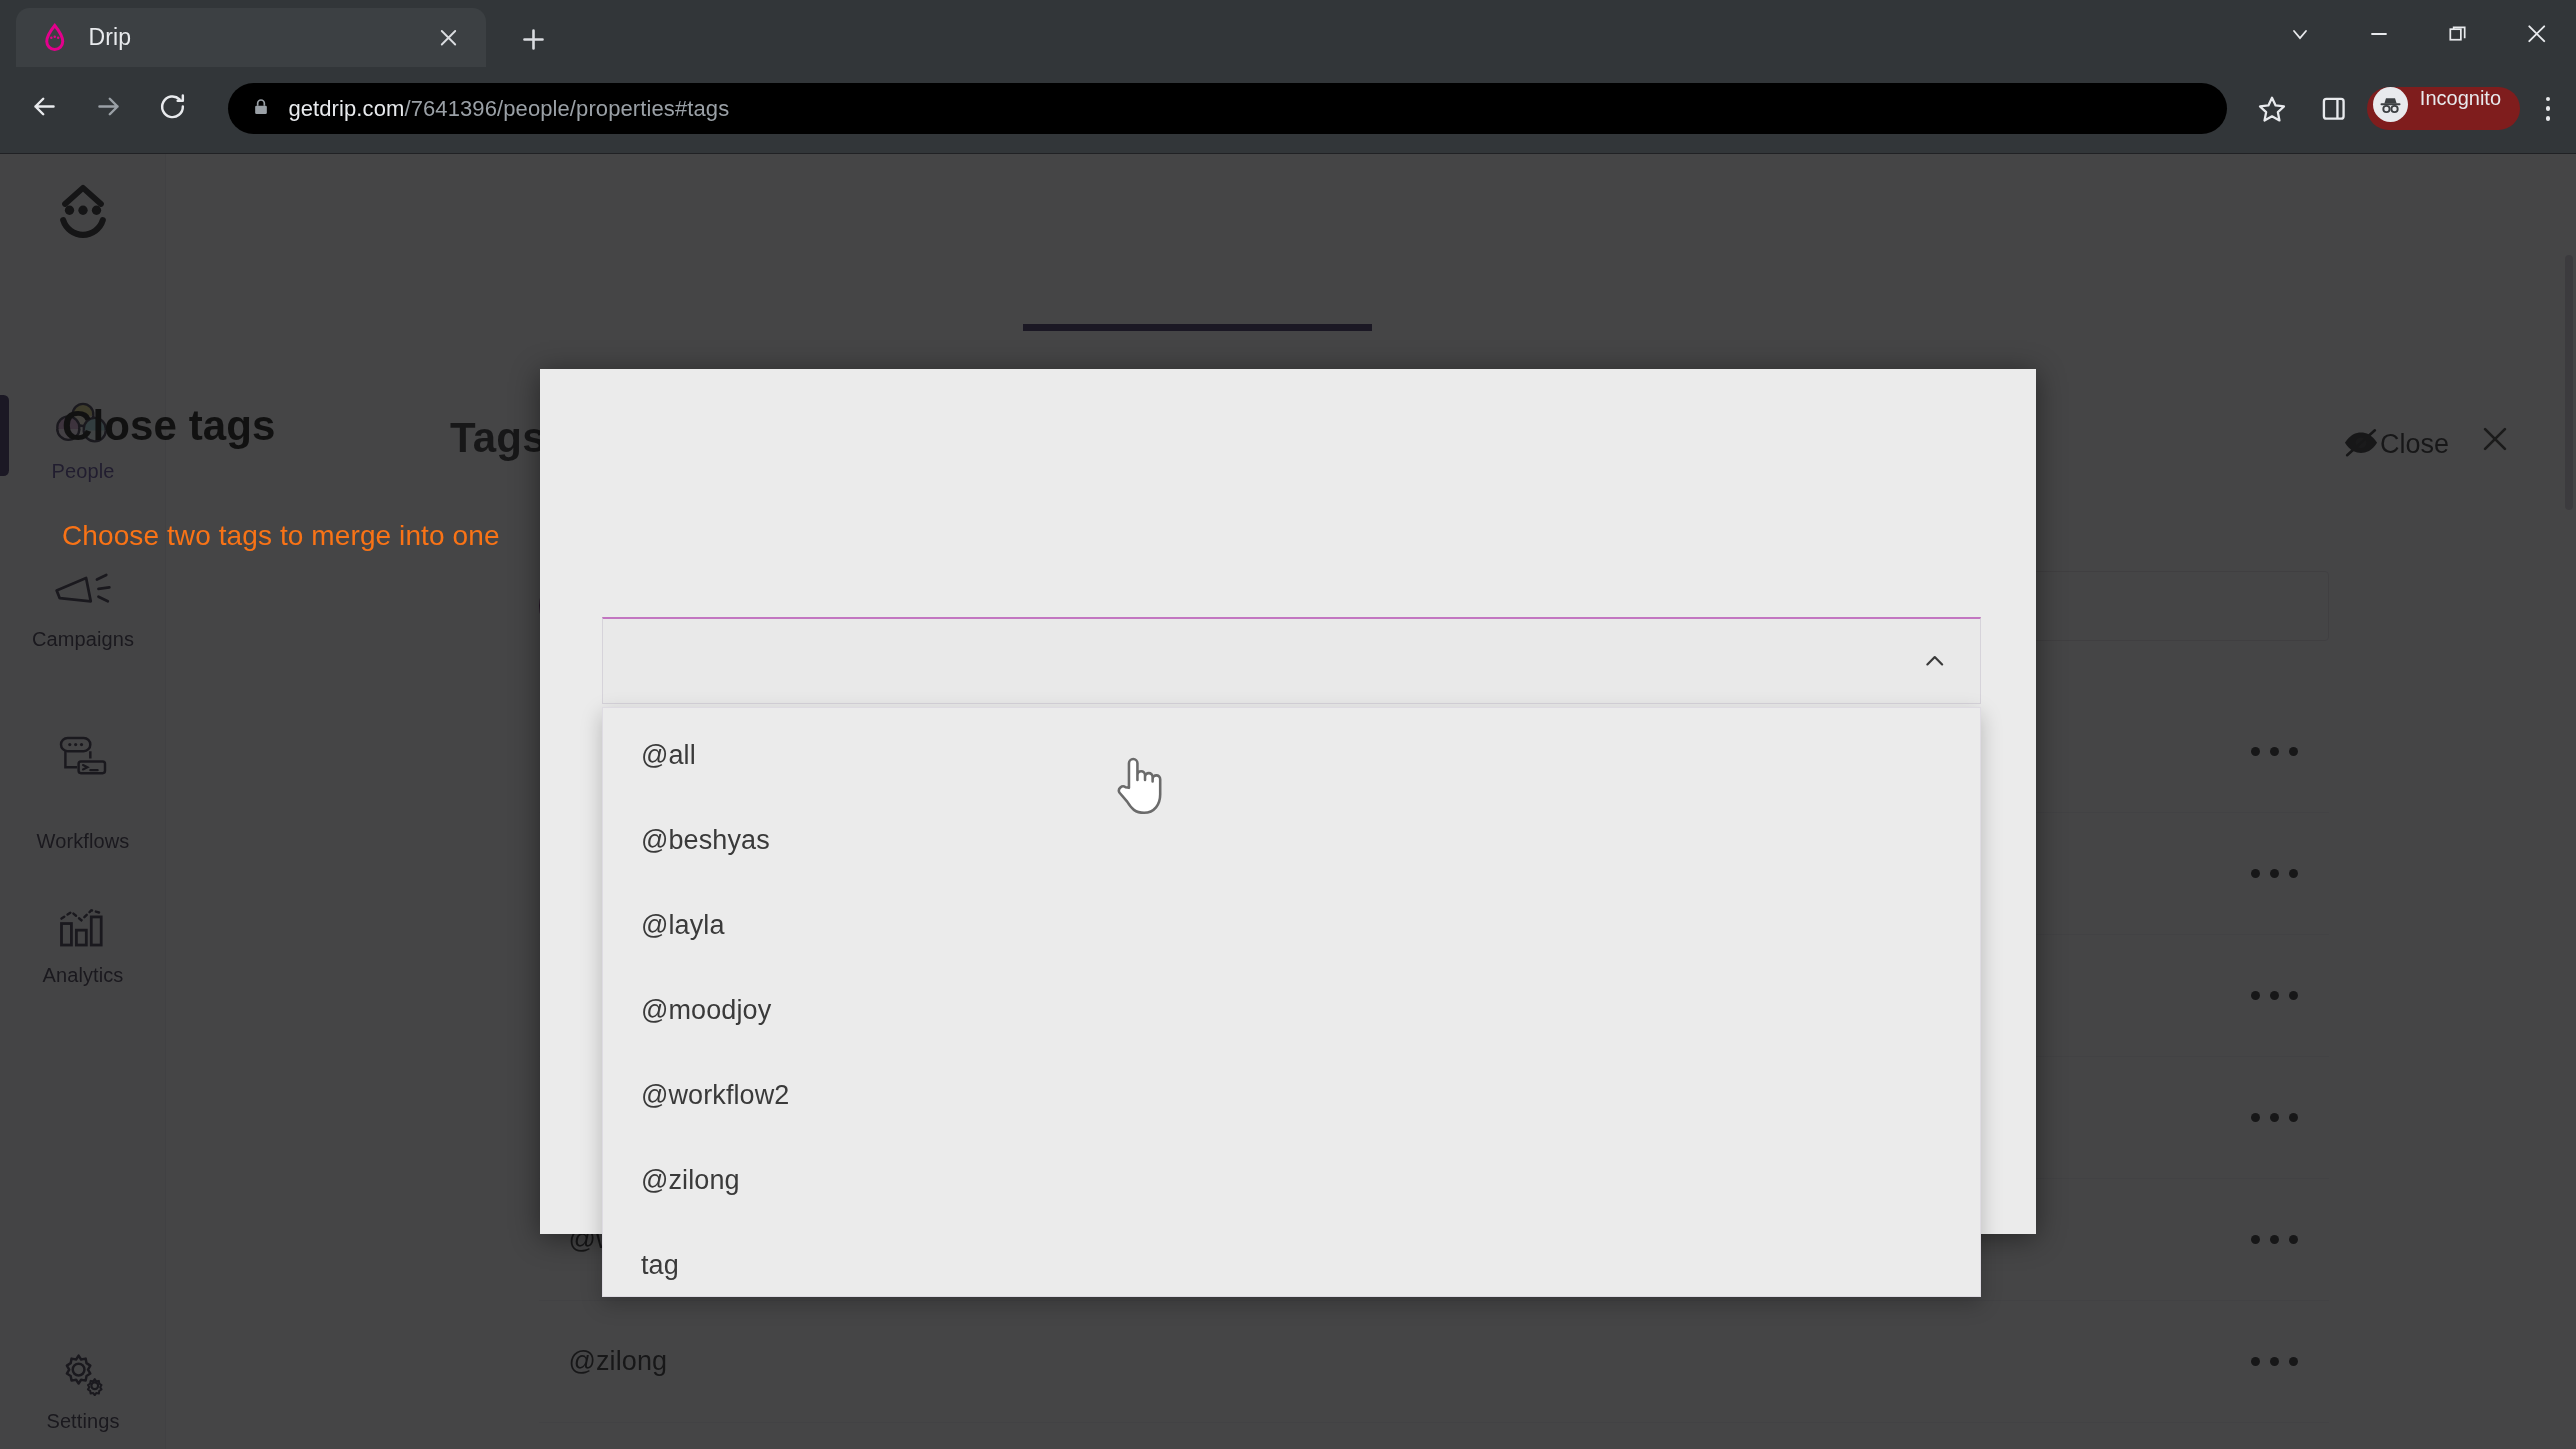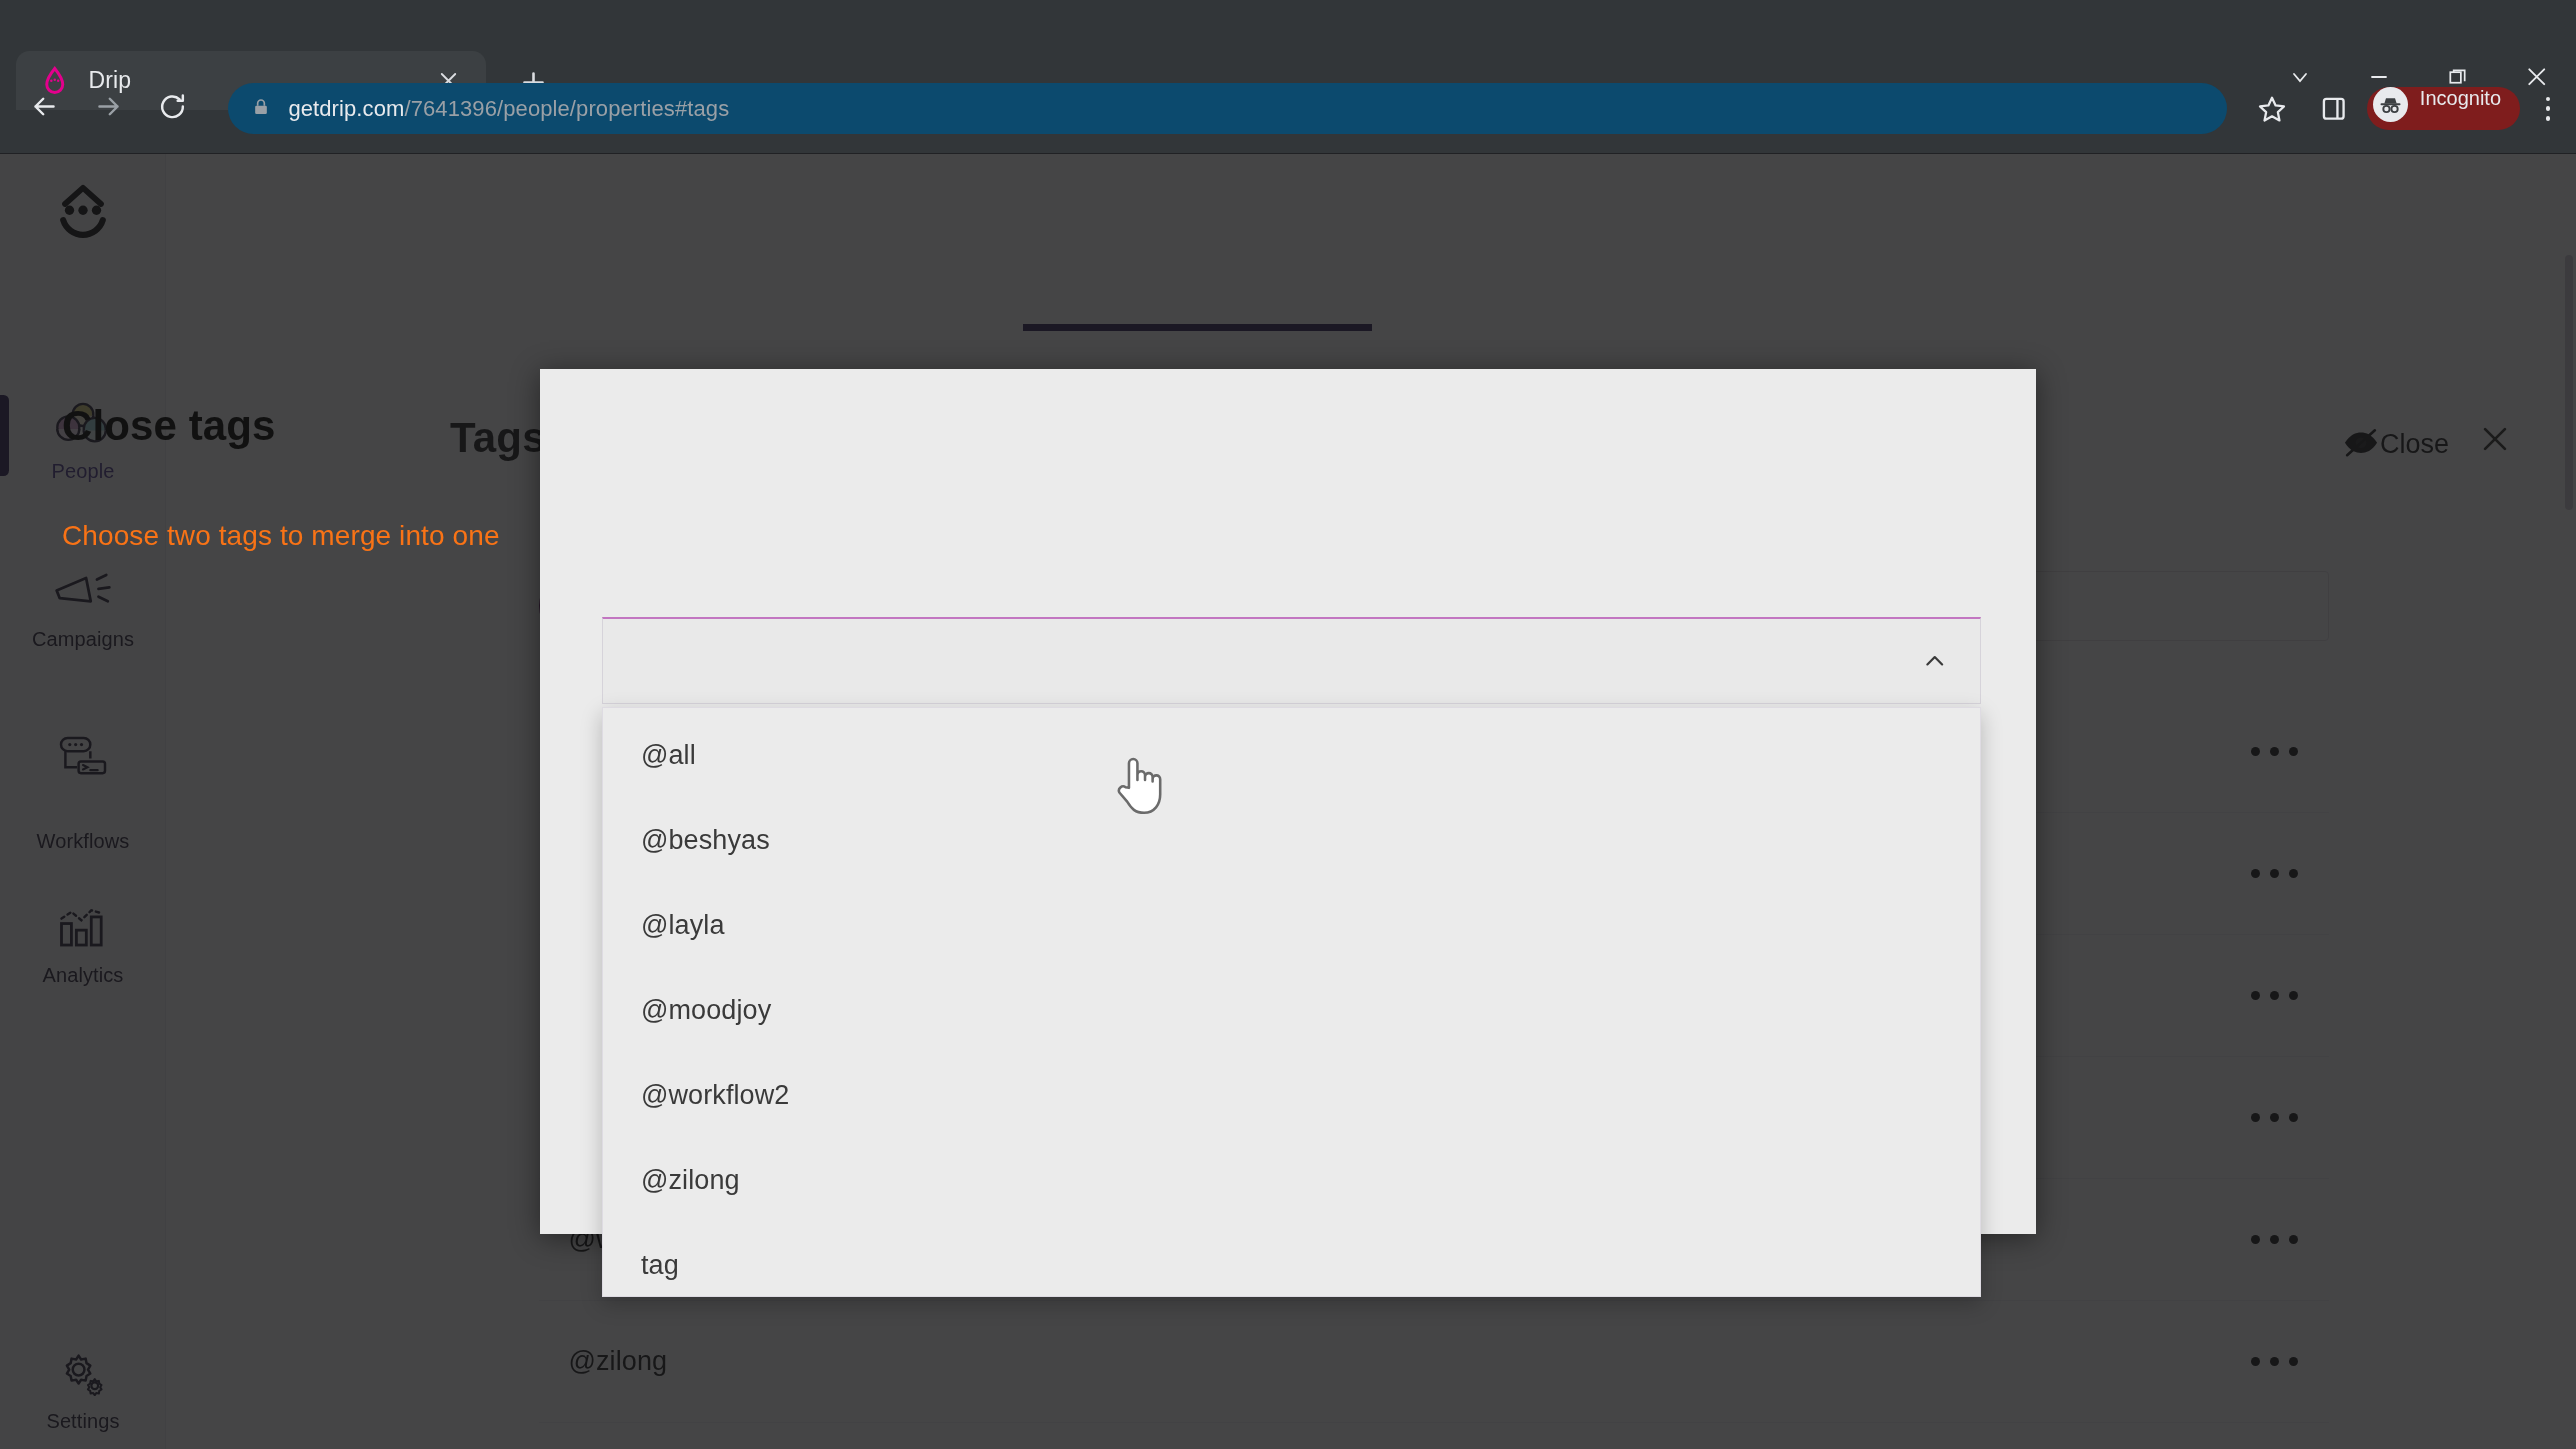--- a/index.html
+++ b/index.html
@@ -6,21 +6,21 @@
   html, body {
     width: 2576px; height: 1449px;
     overflow: hidden;
     font-family: "Liberation Sans", sans-serif;
     background: #323639;
   }
 
   
   #browser-chrome { position: absolute; left:0; top:0; width:2576px; height:154px; background:#323639; }
 
-  #tabstrip { position:absolute; left:0; top:0; width:2576px; height:67px;margin-top:43px; }
+  #tabstrip { position:absolute; left:0; top:0; width:2576px; height:67px; }
 
   #tab-drip {
     position:absolute; left:16px; top:8px; width:470px; height:59px;
     background:#3c4043; border-radius:13.4px 13.4px 0 0;
     display:flex; align-items:center; padding:0 24px;
   }
   #tab-favicon { width:29.5px; height:29.5px; flex:0 0 29.5px; position:relative; }
   #tab-title { margin-left:19px; color:#e8eaed; font-size:23px; letter-spacing:0.1px; white-space:nowrap; }
   #tab-close {
     position:absolute; right:23px; top:50%; transform:translateY(-50%);
@@ -35,21 +35,21 @@
 
   #win-controls { position:absolute; right:0; top:0; height:67px; display:flex; align-items:center; }
   .win-btn { width:79px; height:67px; display:flex; align-items:center; justify-content:center; color:#e8eaed; }
 
   #toolbar { position:absolute; left:0; top:67px; width:2576px; height:79px; display:flex; align-items:center; }
   .nav-btn { width:64px; height:64px; display:flex; align-items:center; justify-content:center; color:#e8eaed; }
   #nav-back { margin-left:12px; }
 
   #omnibox {
     position:absolute; left:228px; top:16px; right:349px; height:51px;
-    background:#0c4a6e; border-radius:25.5px; display:flex; align-items:center; padding:0 23px;
+    background:#000000; border-radius:25.5px; display:flex; align-items:center; padding:0 23px;
   }
   #lock-icon { width:20px; height:23px; flex:0 0 20px; position:relative; }
   #url-text { margin-left:17.4px; font-size:22px; color:#9aa0a6; white-space:nowrap; letter-spacing:0.1px; }
   #url-text .host { color:#e8eaed; }
 
   #star-btn { position:absolute; right:288px; top:25.5px; width:32px; height:32px; color:#e8eaed; }
   #sidepanel-btn { position:absolute; right:228px; top:27px; width:29.5px; height:31px; }
   #incognito-pill {
     position:absolute; right:56px; top:20px; height:43px;
     background:#7f1d1d; border-radius:21.5px; display:flex; align-items:flex-start; padding:0 19px 0 5.4px;

